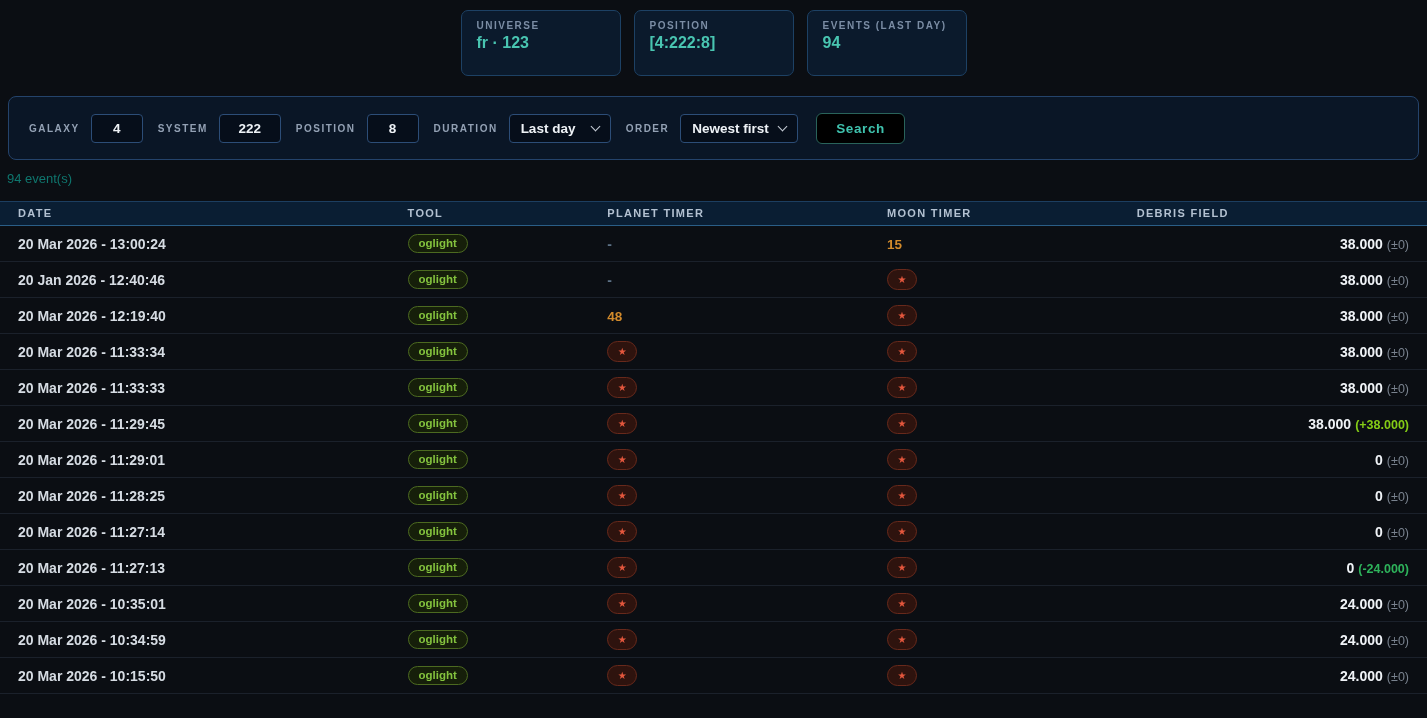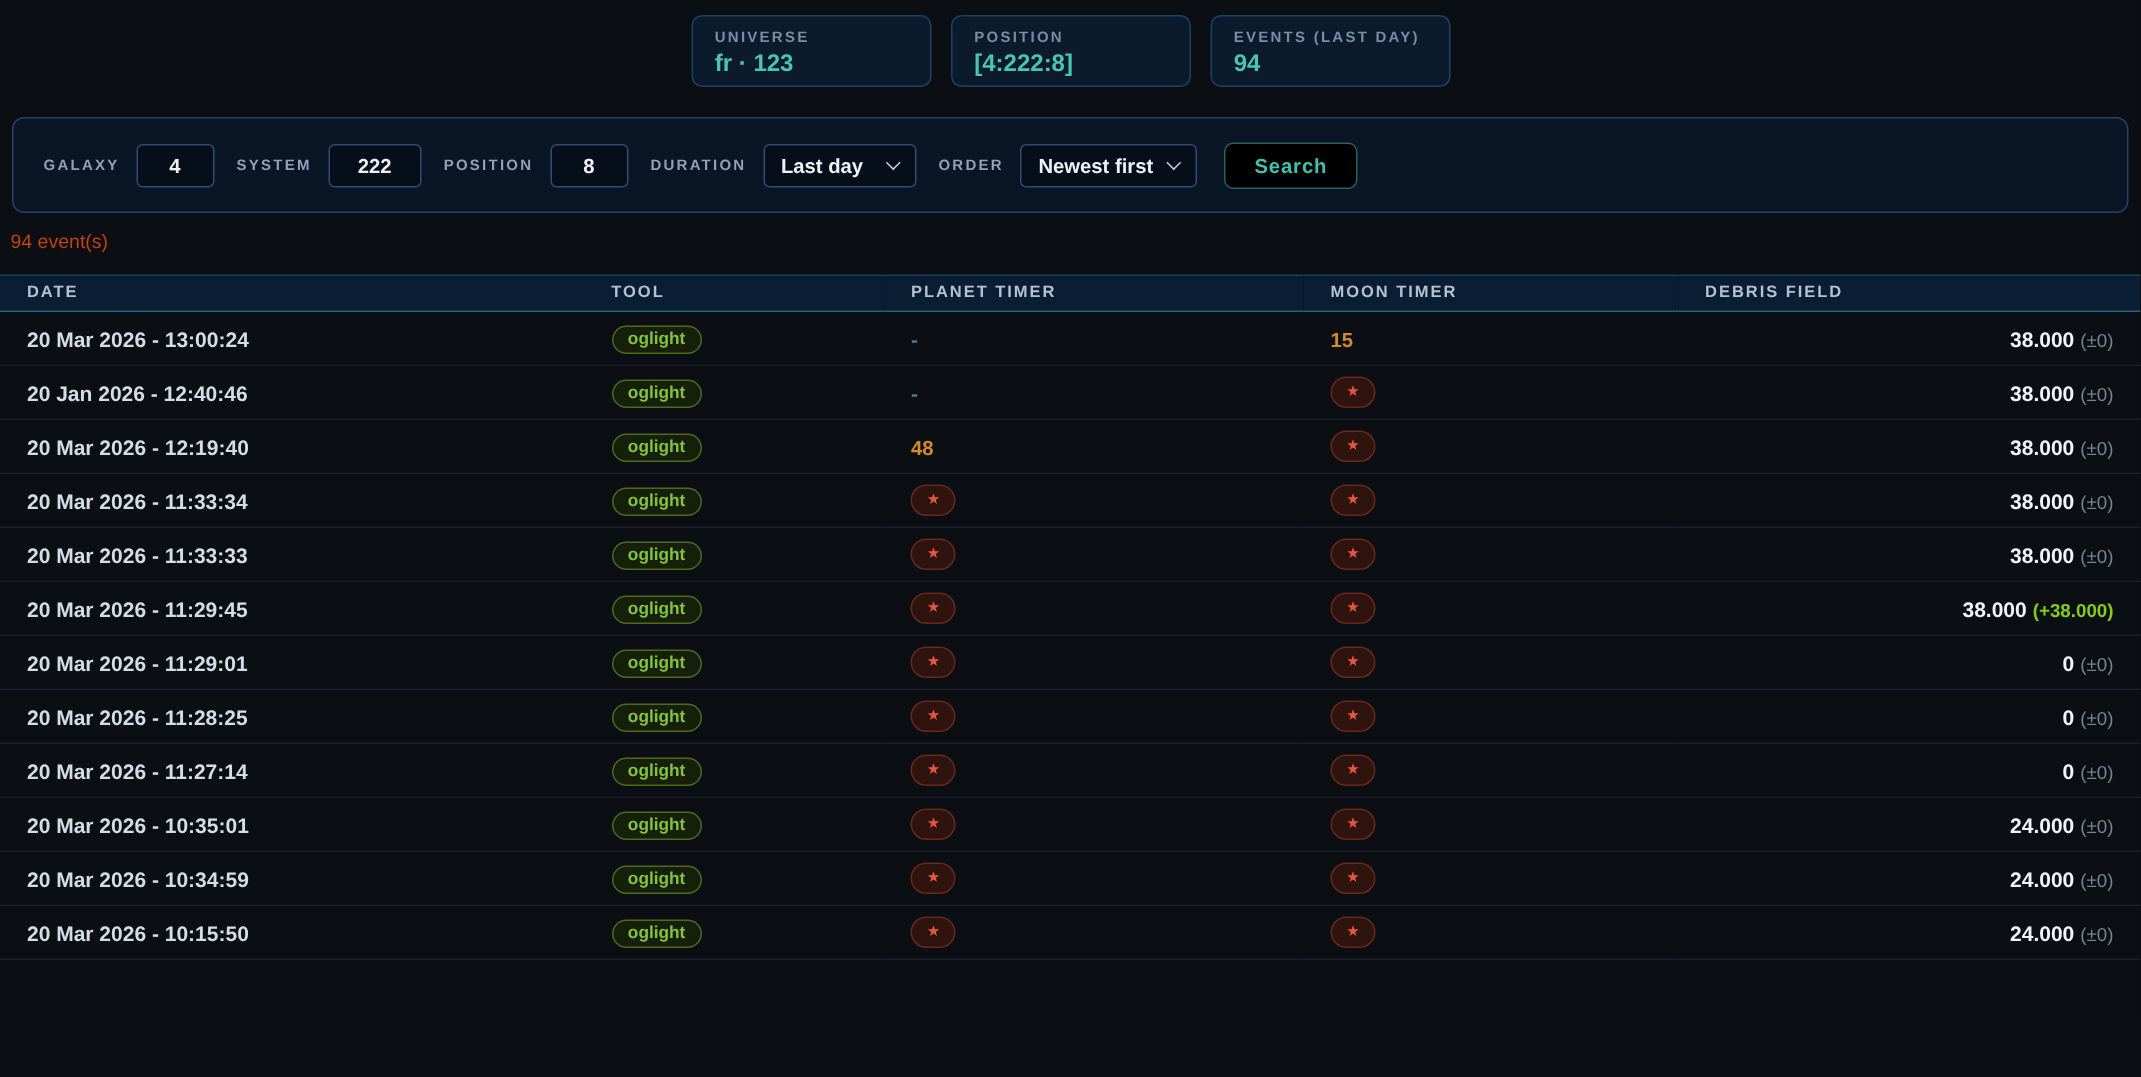--- a/index.html
+++ b/index.html
@@ -6,21 +6,21 @@
   html,body { background:#0b0e13; }
   body {
     width:1427px; height:718px; overflow:hidden;
     font-family:"Liberation Sans", sans-serif;
     color:#d6dce3;
   }
 
   
   .stats-row { display:flex; justify-content:center; gap:13px; padding-top:10px; }
   .stat-card {
-    min-width:160px; height:48px; padding:9px 15px 10px;
+    min-width:160px; height:66px; padding:9px 15px 10px;
     background:#0b1a2c; border:1px solid #1d4164; border-radius:7px;
   }
   .stat-label {
     font-size:10px; font-weight:700; letter-spacing:1.5px;
     color:#7b8da4; text-transform:uppercase; display:block;
   }
   .stat-value { font-size:16px; font-weight:700; color:#49c5b1; margin-top:3px; display:block; }
 
   
   .filter-bar {
@@ -51,21 +51,21 @@
     transform:rotate(45deg); margin-top:-4px; margin-left:10px; flex:none;
   }
   .search-btn {
     height:31px; padding:0 19px; margin-left:3px;
     background:#000000; border:1px solid #29635a; border-radius:6px;
     color:#3fc2ae; font-family:"Liberation Sans",sans-serif;
     font-size:13.5px; font-weight:700; letter-spacing:0.6px; cursor:pointer;
   }
 
   
-  .events-count { margin:11px 0 0 7px; font-size:13px; color:#c2410c; }
+  .events-count { margin:11px 0 0 7px; font-size:13px; color:#0f766e; }
 
   
   table { width:100%; border-collapse:collapse; table-layout:fixed; margin-top:15px; }
   thead th {
     background:#0a1e33; border-top:1px solid #1c3e60; border-bottom:1px solid #2a5e87;
     font-size:11px; font-weight:700; letter-spacing:1.3px; color:#b3c1d1;
     text-transform:uppercase; text-align:left; padding:5px 18px 6px; white-space:nowrap;
   }
   tbody td {
     height:36px; padding:0 18px; border-bottom:1px solid #1b212b;
@@ -265,20 +265,33 @@
             <span class="star">★</span>
           </span></td>
     <td class="c-moon"><span class="star-chip">
             <span class="star">★</span>
           </span></td>
     <td class="c-debris">
       <span class="debris-val">0</span><span class="delta delta-zero">(±0)</span>
     </td>
   </tr>
       <tr>
+    <td class="c-date">20 Mar 2026 - 11:27:13</td>
+    <td class="c-tool"><span class="badge">oglight</span></td>
+    <td class="c-planet"><span class="star-chip">
+            <span class="star">★</span>
+          </span></td>
+    <td class="c-moon"><span class="star-chip">
+            <span class="star">★</span>
+          </span></td>
+    <td class="c-debris">
+      <span class="debris-val">0</span><span class="delta delta-minus">(-24.000)</span>
+    </td>
+  </tr>
+      <tr>
     <td class="c-date">20 Mar 2026 - 10:35:01</td>
     <td class="c-tool"><span class="badge">oglight</span></td>
     <td class="c-planet"><span class="star-chip">
             <span class="star">★</span>
           </span></td>
     <td class="c-moon"><span class="star-chip">
             <span class="star">★</span>
           </span></td>
     <td class="c-debris">
       <span class="debris-val">24.000</span><span class="delta delta-zero">(±0)</span>

